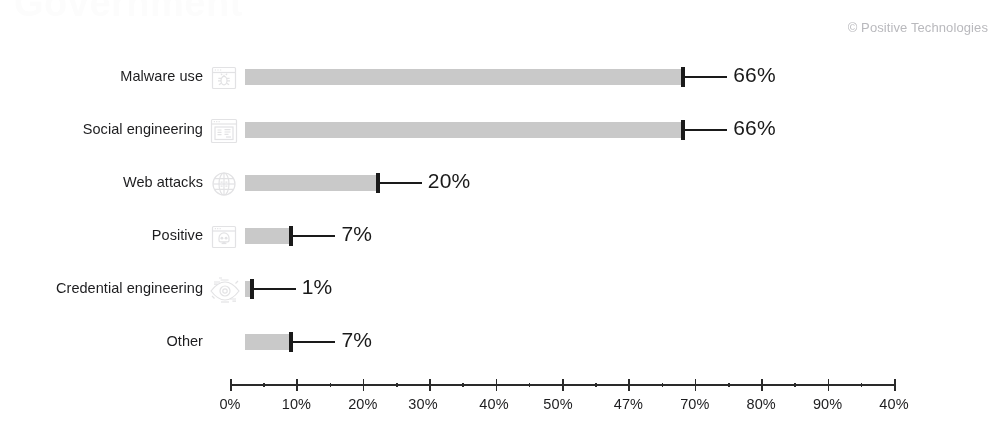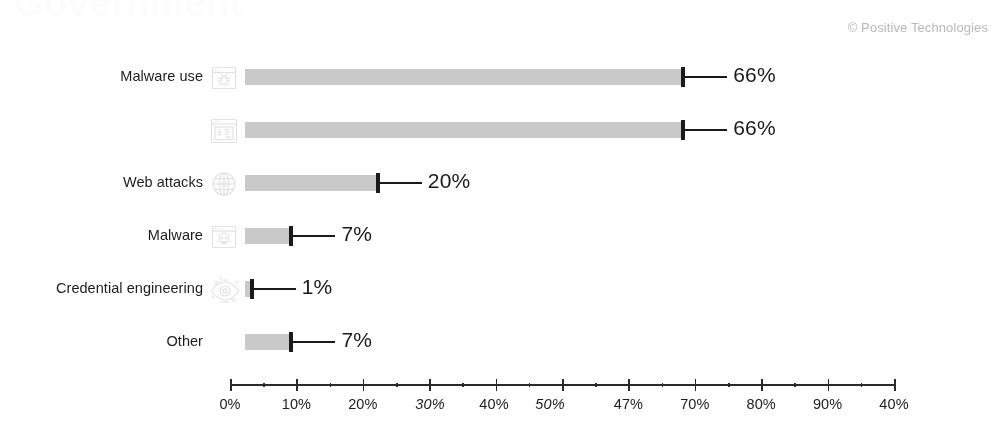--- a/index.html
+++ b/index.html
@@ -173,20 +173,21 @@
     <path d="M13 16.4 h-2.6 M13 18.8 h-3 M13.3 21.2 l-2.4 1.6"></path>
     <path d="M19 16.4 h2.6 M19 18.8 h3 M18.7 21.2 l2.4 1.6"></path>
   </svg>
         </div>
         <div class="bar" style="width: 438.24px; background: rgb(201, 201, 201);"></div>
         <div class="marker" style="left: 666.24px; background: rgb(26, 26, 26);"></div>
         <div class="leader" style="left: 670.24px; width: 42px; background: rgb(26, 26, 26);"></div>
         <div class="value" style="left: 718.24px; color: rgb(26, 26, 26);">66%</div>
       </div>
       <div class="row">
+        <div class="cat-label">Social engineering</div>
         <div class="cat-icon">
           <svg width="32" height="32" viewBox="0 0 32 32" fill="none" stroke="#e2e2e4" stroke-width="1.2">
     <rect x="3.5" y="4.5" width="25" height="23" rx="1"></rect>
     <path d="M3.5 9 H28.5"></path>
     <path d="M5.8 6.7 h1.1 M8.2 6.7 h1.1 M10.6 6.7 h1.1"></path>
     <rect x="7" y="12" width="18" height="12.5"></rect>
     <path d="M9.5 15 h4 M9.5 17.3 h4 M9.5 19.6 h4"></path>
     <path d="M16.5 14.6 h6 M16.5 17 h6 M16.5 19.4 h4"></path>
     <path d="M18 22 h5"></path>
   </svg>
@@ -207,21 +208,21 @@
     <path d="M16 5 V27"></path>
     <path d="M12.6 14.2 h2 M17.4 14.2 h2 M12.6 18.2 h2 M17.4 18.2 h2"></path>
   </svg>
         </div>
         <div class="bar" style="width: 132.8px; background: rgb(201, 201, 201);"></div>
         <div class="marker" style="left: 360.8px; background: rgb(26, 26, 26);"></div>
         <div class="leader" style="left: 364.8px; width: 42px; background: rgb(26, 26, 26);"></div>
         <div class="value" style="left: 412.8px; color: rgb(26, 26, 26);">20%</div>
       </div>
       <div class="row">
-        <div class="cat-label">Malware</div>
+        <div class="cat-label">Positive</div>
         <div class="cat-icon">
           <svg width="32" height="32" viewBox="0 0 32 32" fill="none" stroke="#e2e2e4" stroke-width="1.2">
     <rect x="4.5" y="5.5" width="23" height="21" rx="1"></rect>
     <path d="M4.5 10 H27.5"></path>
     <path d="M6.8 7.7 h1.1 M9.2 7.7 h1.1 M11.6 7.7 h1.1"></path>
     <path d="M11 19.5 v-2.6 a5 5 0 0 1 10 0 v2.6 a1.4 1.4 0 0 1 -1.4 1.4 h-7.2 a1.4 1.4 0 0 1 -1.4 -1.4 z"></path>
     <circle cx="13.9" cy="17.2" r="1.4" fill="#e2e2e4" stroke="none"></circle>
     <circle cx="18.1" cy="17.2" r="1.4" fill="#e2e2e4" stroke="none"></circle>
     <path d="M15.2 20.9 v1.6 M16.8 20.9 v1.6"></path>
     <path d="M13.6 22.5 h4.8"></path>
@@ -266,27 +267,27 @@
         <div class="tick-major" style="left: 0px; background: rgb(42, 42, 42);"></div>
         <div class="tick-label" style="left: 0px;">0%</div>
         <div class="tick-minor" style="left: 33.2px; background: rgb(42, 42, 42);"></div>
         <div class="tick-major" style="left: 66.4px; background: rgb(42, 42, 42);"></div>
         <div class="tick-label" style="left: 66.4px;">10%</div>
         <div class="tick-minor" style="left: 99.6px; background: rgb(42, 42, 42);"></div>
         <div class="tick-major" style="left: 132.8px; background: rgb(42, 42, 42);"></div>
         <div class="tick-label" style="left: 132.8px;">20%</div>
         <div class="tick-minor" style="left: 166px; background: rgb(42, 42, 42);"></div>
         <div class="tick-major" style="left: 199.2px; background: rgb(42, 42, 42);"></div>
-        <div class="tick-label" style="left: 200px; font-style: italic;">30%</div>
+        <div class="tick-label" style="left: 193px;">30%</div>
         <div class="tick-minor" style="left: 232.4px; background: rgb(42, 42, 42);"></div>
         <div class="tick-major" style="left: 265.6px; background: rgb(42, 42, 42);"></div>
         <div class="tick-label" style="left: 264px;">40%</div>
         <div class="tick-minor" style="left: 298.8px; background: rgb(42, 42, 42);"></div>
         <div class="tick-major" style="left: 332px; background: rgb(42, 42, 42);"></div>
-        <div class="tick-label" style="left: 320px; font-style: italic;">50%</div>
+        <div class="tick-label" style="left: 328px;">50%</div>
         <div class="tick-minor" style="left: 365.2px; background: rgb(42, 42, 42);"></div>
         <div class="tick-major" style="left: 398.4px; background: rgb(42, 42, 42);"></div>
         <div class="tick-label" style="left: 398.4px;">47%</div>
         <div class="tick-minor" style="left: 431.6px; background: rgb(42, 42, 42);"></div>
         <div class="tick-major" style="left: 464.8px; background: rgb(42, 42, 42);"></div>
         <div class="tick-label" style="left: 464.8px;">70%</div>
         <div class="tick-minor" style="left: 498px; background: rgb(42, 42, 42);"></div>
         <div class="tick-major" style="left: 531.2px; background: rgb(42, 42, 42);"></div>
         <div class="tick-label" style="left: 531.2px;">80%</div>
         <div class="tick-minor" style="left: 564.4px; background: rgb(42, 42, 42);"></div>

